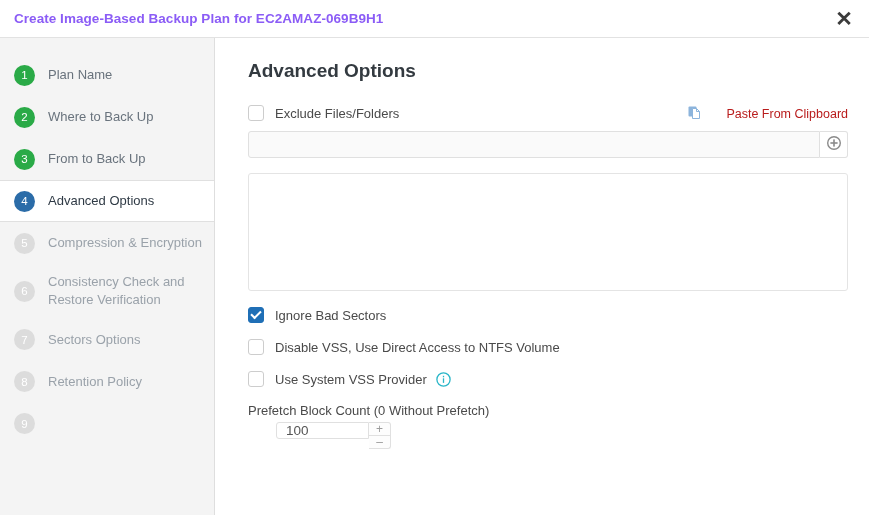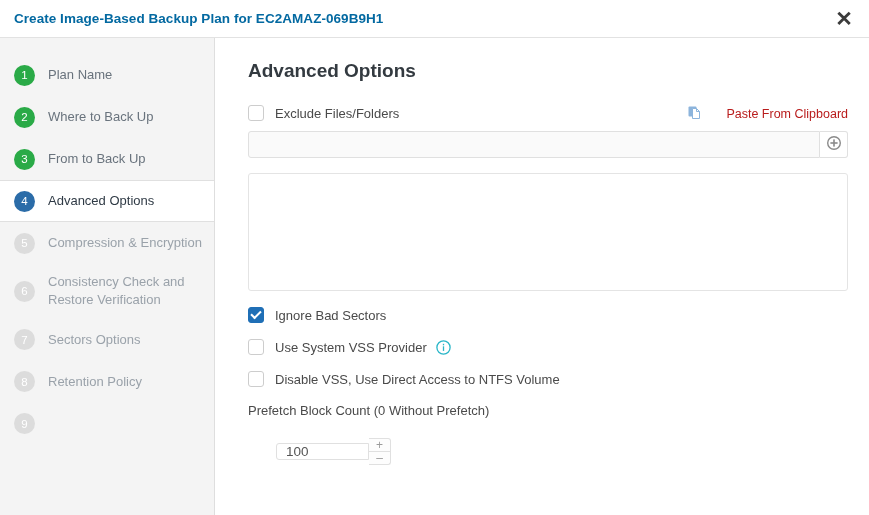--- a/index.html
+++ b/index.html
@@ -29,21 +29,21 @@
     border-bottom: 1px solid #e2e2e2;
     display: flex;
     align-items: center;
     padding: 0 14px 0 14px;
     background: #ffffff;
     position: relative;
   }
   .titlebar-title {
     font-size: 13.5px;
     font-weight: bold;
-    color: #0369a1;
+    color: #8b5cf6;
     letter-spacing: 0.05px;
   }
   .close-btn {
     position: absolute;
     right: 12px;
     top: 50%;
     transform: translateY(-50%);
     width: 26px;
     height: 26px;
     display: flex;
@@ -248,26 +248,26 @@
   .info-icon {
     margin-left: 9px;
     display: inline-flex;
     cursor: pointer;
   }
 
   
   .field-label {
     font-size: 13px;
     color: #4a4a4a;
-    margin-bottom: 18px;
+    margin-bottom: 4px;
     margin-top: 4px;
   }
   .spinner {
     display: flex;
-    align-items: center;
+    align-items: flex-start;
     width: 143px;
     height: 31px;
     padding-left: 28px;
   }
   .spinner-input {
     flex: 1;
     border: 1px solid #e0e0e0;
     border-radius: 3px 0 0 3px;
     background: #ffffff;
     padding: 0 9px;
@@ -387,41 +387,41 @@
 
       <div class="area-wrap">
         <textarea class="exclude-area" placeholder="" style=""></textarea>
       </div>
 
       <div id="options">
           <div class="opt-row">
             <label class="cb-wrap">
               <span class="cb checked"></span>
               <span class="cb-label">Ignore Bad Sectors</span>
+            </label>
+          </div>
+          <div class="opt-row">
+            <label class="cb-wrap">
+              <span class="cb"></span>
+              <span class="cb-label">Disable VSS, Use Direct Access to NTFS Volume</span>
             </label>
           </div>
           <div class="opt-row">
             <label class="cb-wrap">
               <span class="cb"></span>
               <span class="cb-label">Use System VSS Provider</span>
             </label>
             <span class="info-icon">
               <svg width="15" height="15" viewBox="0 0 15 15">
                 <circle cx="7.5" cy="7.5" r="6.6" fill="none" stroke="#29b6c8" stroke-width="1.3"></circle>
                 <rect x="6.85" y="6.3" width="1.3" height="4.6" fill="#29b6c8"></rect>
                 <rect x="6.85" y="3.8" width="1.3" height="1.5" fill="#29b6c8"></rect>
               </svg>
             </span>
           </div>
-          <div class="opt-row">
-            <label class="cb-wrap">
-              <span class="cb"></span>
-              <span class="cb-label">Disable VSS, Use Direct Access to NTFS Volume</span>
-            </label>
-          </div>
         </div>
 
       <div class="field-label">Prefetch Block Count (0 Without Prefetch)</div>
 
       <div class="spinner">
         <input class="spinner-input" type="text" value="100" style="">
         <div class="spinner-btns">
           <button class="spin-btn up">+</button>
           <button class="spin-btn down">–</button>
         </div>

